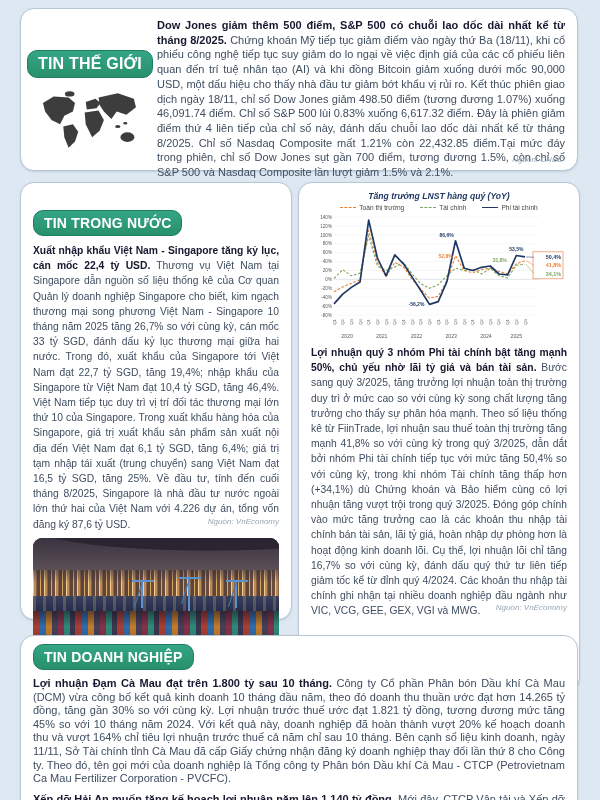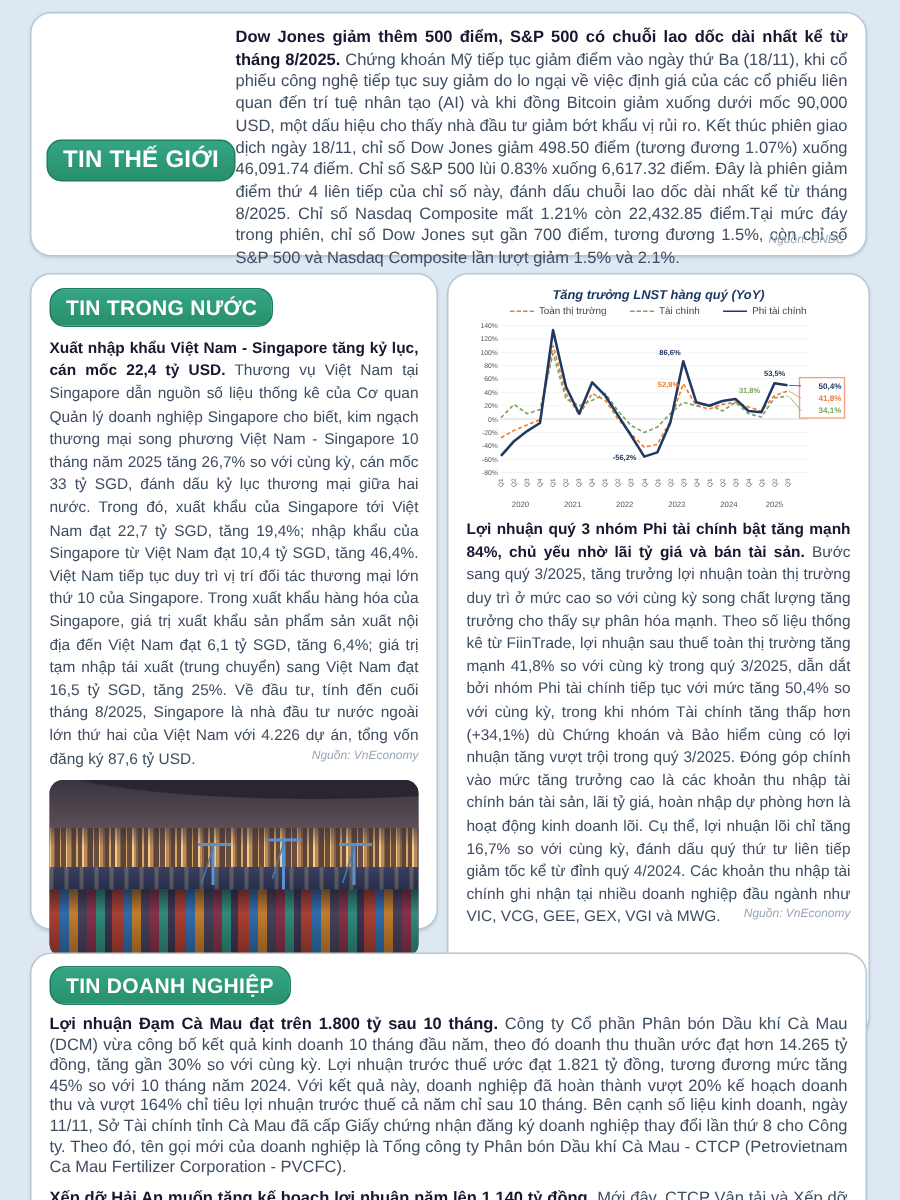--- a/index.html
+++ b/index.html
@@ -9,34 +9,34 @@
     font-family:"Liberation Sans",sans-serif;
     color:#3e4d60;
   }
   .card{
     position:absolute;background:#fff;
     border:1.5px solid #b7c7d6;border-radius:14px;
     box-shadow:0 1px 2px rgba(110,135,160,.25);
     box-sizing:border-box;
   }
   #card-world{left:20px;top:8px;width:558px;height:163px;padding:9px 12px 6px 10px;display:flex;}
-  #card-domestic-left{left:20px;top:182px;width:272px;height:438px;padding:9px 12px;}
+  #card-domestic-left{left:20px;top:182px;width:272px;height:438px;padding:27px 12px;}
   #card-domestic-right{left:298px;top:182px;width:282px;height:510px;padding:6px 12px;}
   #card-business{left:20px;top:635px;width:558px;height:195px;padding:8px 12px;}
 
   .badge{
     display:inline-block;background:linear-gradient(180deg,#34a585,#28906b);
     color:#fff;font-weight:bold;border-radius:10px;
     padding:4px 10px;letter-spacing:.2px;white-space:nowrap;
     border:1px solid #1f7d5f;
   }
   .badge-lg{font-size:16px;}
   .badge-md{font-size:14px;}
 
-  .world-left{width:118px;flex:0 0 118px;display:flex;align-items:center;text-align:center;}
+  .world-left{width:118px;flex:0 0 118px;display:flex;flex-direction:column;align-items:center;text-align:center;}
   .world-left .badge{margin-top:32px;}
   .worldmap{margin-top:10px;}
   .world-text{flex:1;padding-left:8px;}
 
   p.article{margin:0;text-align:justify;font-size:11px;line-height:14.7px;color:#3e4d60;}
   p.article .lead{font-weight:bold;color:#15182f;}
   #card-domestic-left p.article, #card-domestic-right p.article{font-size:10.3px;line-height:15.2px;}
   #card-business p.article{font-size:11px;line-height:13.6px;}
   #card-business p.article + p.article{margin-top:7px;}
 
@@ -211,21 +211,21 @@
         <rect x="222" y="40.74545454545454" width="30" height="27" fill="#fff" stroke="#F0A17B" stroke-width="0.9"></rect>
         <line x1="215" y1="45.91272727272727" x2="223" y2="46.24545454545454" stroke="#1F3864" stroke-width="0.5"></line>
         <text x="250" y="48.24545454545454" text-anchor="end" font-size="5.4" font-weight="bold" fill="#1F3864">50,4%</text>
         <line x1="215" y1="49.74363636363636" x2="223" y2="54.44545454545454" stroke="#ED7D31" stroke-width="0.5"></line>
         <text x="250" y="56.44545454545454" text-anchor="end" font-size="5.4" font-weight="bold" fill="#ED7D31">41,8%</text>
         <line x1="215" y1="53.17363636363637" x2="223" y2="62.64545454545454" stroke="#7CA65A" stroke-width="0.5"></line>
         <text x="250" y="64.64545454545454" text-anchor="end" font-size="5.4" font-weight="bold" fill="#7CA65A">34,1%</text>
       </svg>
   </div>
   <p class="article">
-    <span class="lead">Lợi nhuận quý 3 nhóm Phi tài chính bật tăng mạnh 84%, chủ yếu nhờ lãi tỷ giá và bán tài sản.</span>
+    <span class="lead">Lợi nhuận quý 3 nhóm Phi tài chính bật tăng mạnh 50%, chủ yếu nhờ lãi tỷ giá và bán tài sản.</span>
     <span>Bước sang quý 3/2025, tăng trưởng lợi nhuận toàn thị trường duy trì ở mức cao so với cùng kỳ song chất lượng tăng trưởng cho thấy sự phân hóa mạnh. Theo số liệu thống kê từ FiinTrade, lợi nhuận sau thuế toàn thị trường tăng mạnh 41,8% so với cùng kỳ trong quý 3/2025, dẫn dắt bởi nhóm Phi tài chính tiếp tục với mức tăng 50,4% so với cùng kỳ, trong khi nhóm Tài chính tăng thấp hơn (+34,1%) dù Chứng khoán và Bảo hiểm cùng có lợi nhuận tăng vượt trội trong quý 3/2025. Đóng góp chính vào mức tăng trưởng cao là các khoản thu nhập tài chính bán tài sản, lãi tỷ giá, hoàn nhập dự phòng hơn là hoạt động kinh doanh lõi. Cụ thể, lợi nhuận lõi chỉ tăng 16,7% so với cùng kỳ, đánh dấu quý thứ tư liên tiếp giảm tốc kể từ đỉnh quý 4/2024. Các khoản thu nhập tài chính ghi nhận tại nhiều doanh nghiệp đầu ngành như VIC, VCG, GEE, GEX, VGI và MWG.</span>
     <span class="source" style="float:right">Nguồn: VnEconomy</span>
   </p>
 </section>
 
 <section class="card" id="card-business">
   <div class="biz-head">
     <span class="badge badge-md">TIN DOANH NGHIỆP</span>
   </div>
   <div id="business-articles">

